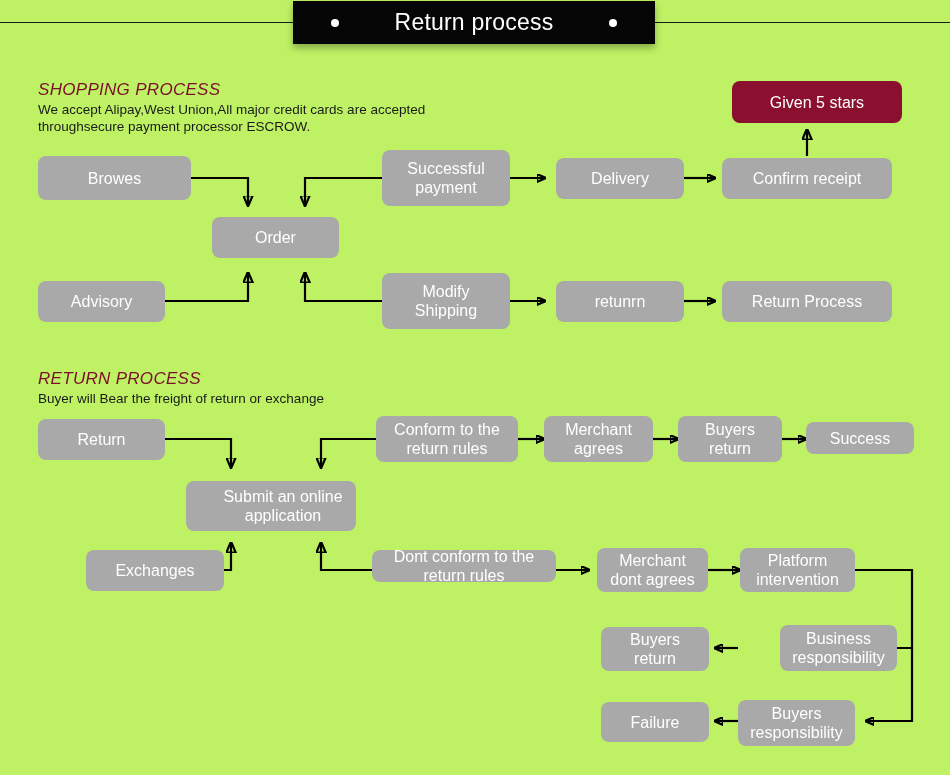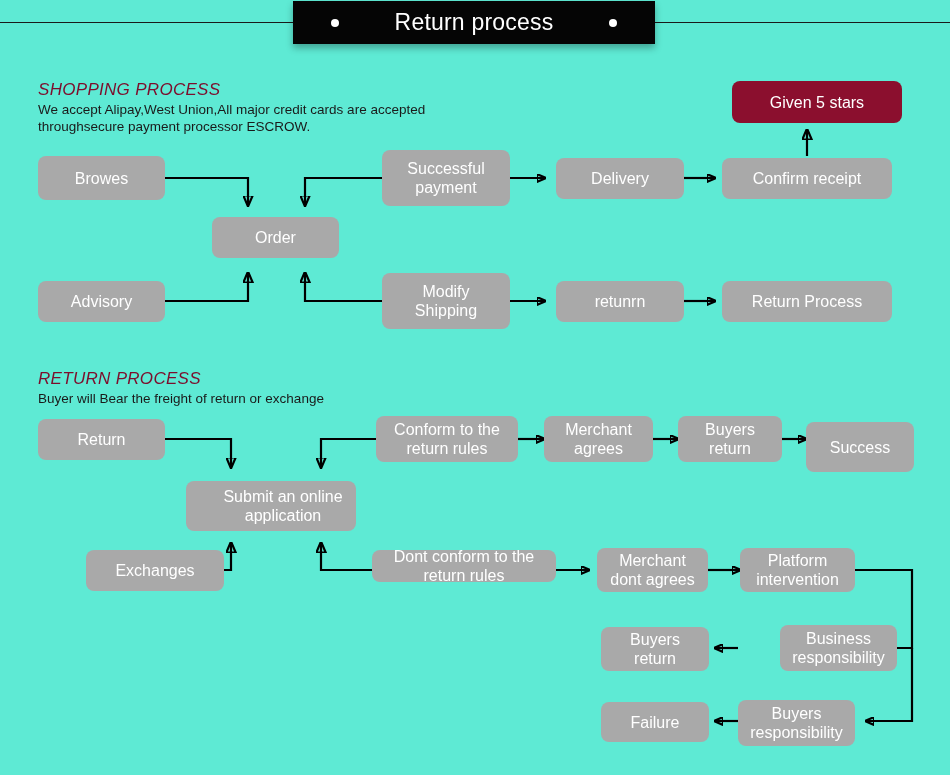--- a/index.html
+++ b/index.html
@@ -4,21 +4,21 @@
 <style>
   html, body {
     margin: 0;
     padding: 0;
     background: #ffffff;
   }
   #page {
     position: relative;
     width: 950px;
     height: 775px;
-    background: #5eead4;
+    background: #bef264;
     font-family: "Liberation Sans", sans-serif;
     overflow: hidden;
   }
 
   
   #banner-rule {
     position: absolute;
     left: 0;
     top: 22px;
     width: 950px;
@@ -182,21 +182,21 @@
 
     <path d="M738,721 L715,721" marker-end="url(#ah-left)"></path>
   </svg>
 
   <div class="section-heading" style="left:38px; top:80px;">SHOPPING PROCESS</div>
   <div class="section-sub" style="left:38px; top:101px; width:470px;">We accept Alipay,West Union,All major credit cards are accepted
 throughsecure payment processor ESCROW.</div>
 
   <div class="node accent" style="left:732px; top:81px;  width:170px; height:42px;">Given 5 stars</div>
 
-  <div class="node" style="left:38px;  top:156px; width:127px; height:44px;">Browes</div>
+  <div class="node" style="left:38px;  top:156px; width:153px; height:44px;">Browes</div>
   <div class="node" style="left:382px; top:150px; width:128px; height:56px;">Successful
 payment</div>
   <div class="node" style="left:556px; top:158px; width:128px; height:41px;">Delivery</div>
   <div class="node" style="left:722px; top:158px; width:170px; height:41px;">Confirm receipt</div>
 
   <div class="node" style="left:212px; top:217px; width:127px; height:41px;">Order</div>
 
   <div class="node" style="left:38px;  top:281px; width:127px; height:41px;">Advisory</div>
   <div class="node" style="left:382px; top:273px; width:128px; height:56px;">Modify
 Shipping</div>
@@ -206,21 +206,21 @@
   <div class="section-heading" style="left:38px; top:369px;">RETURN PROCESS</div>
   <div class="section-sub" style="left:38px; top:390px; width:470px;">Buyer will Bear the freight of return or exchange</div>
 
   <div class="node" style="left:38px;  top:419px; width:127px; height:41px;">Return</div>
   <div class="node" style="left:376px; top:416px; width:142px; height:46px;">Conform to the
 return rules</div>
   <div class="node" style="left:544px; top:416px; width:109px; height:46px;">Merchant
 agrees</div>
   <div class="node" style="left:678px; top:416px; width:104px; height:46px;">Buyers
 return</div>
-  <div class="node" style="left:806px; top:422px; width:108px; height:50px;">Success</div>
+  <div class="node" style="left:806px; top:422px; width:108px; height:32px;">Success</div>
 
   <div class="node" style="left:186px; top:481px; width:170px; height:50px;padding-left:28px;">Submit an online
 application</div>
 
   <div class="node" style="left:38px;  top:550px; width:138px; height:41px;margin-left:48px;">Exchanges</div>
   <div class="node" style="left:372px; top:550px; width:184px; height:32px;">Dont conform to the
 return rules</div>
   <div class="node" style="left:597px; top:548px; width:111px; height:44px;">Merchant
 dont agrees</div>
   <div class="node" style="left:740px; top:548px; width:115px; height:44px;">Platform

